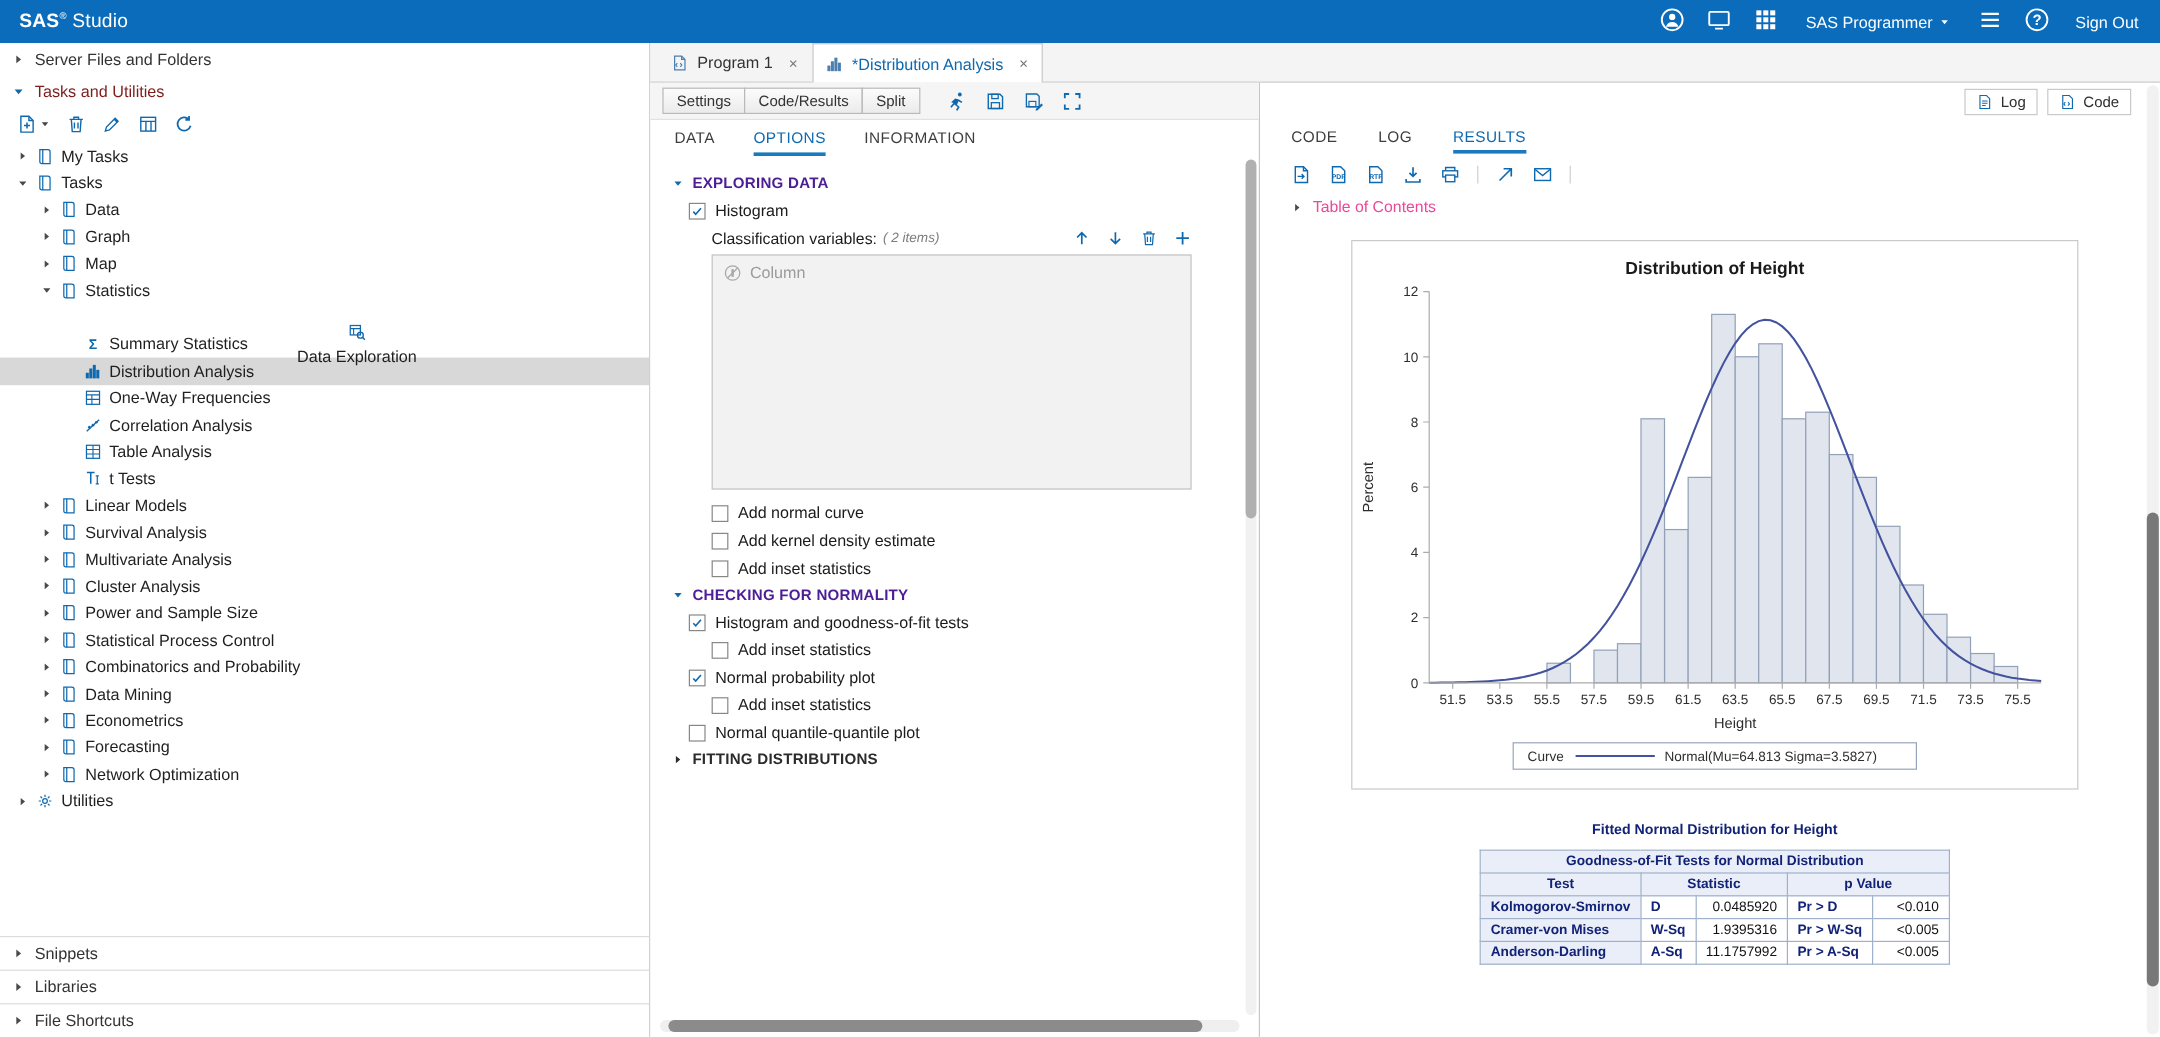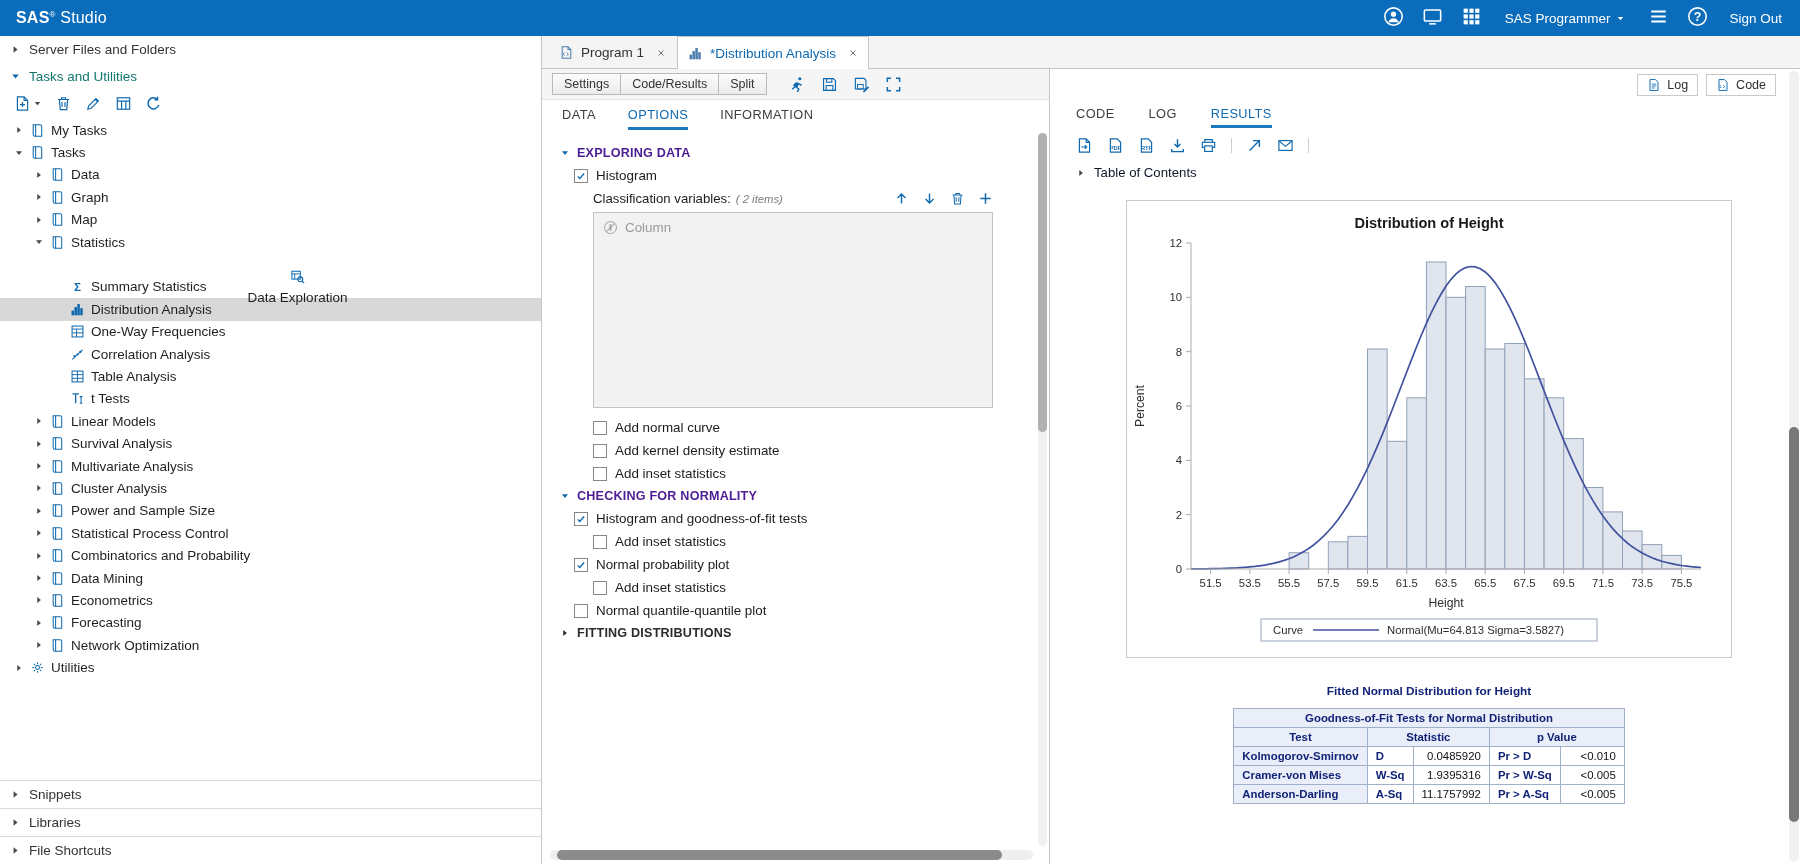--- a/index.html
+++ b/index.html
@@ -13,21 +13,21 @@
 .brand sup{font-size:8px}
 .topbar-spacer{flex:1}
 .tb-ic{width:21px;height:21px;color:#fff;margin:0 9px;cursor:pointer}
 .tb-user{display:flex;align-items:center;gap:6px;font-size:13.5px;margin:0 14px;cursor:pointer;white-space:nowrap}
 .tb-user .acc-caret{width:9px;height:9px;color:#fff}
 .tb-signout{font-size:13.5px;margin-left:12px;cursor:pointer;white-space:nowrap}
 
 
 .left{position:absolute;top:36px;left:0;width:542px;height:828px;border-right:1px solid #c6c6c6;display:flex;flex-direction:column;background:#fff}
 .acc-header{display:flex;align-items:center;gap:8px;min-height:27px;padding:0 10px;font-size:13.5px;color:#333;cursor:pointer}
-.acc-header.blue{color:#0f766e}
+.acc-header.blue{color:#7f1d1d}
 .acc-caret{width:11px;height:11px;color:#4a4a4a}
 .acc-header.blue .acc-caret{color:#0f69af}
 .panel-toolbar{display:flex;align-items:center;padding:5px 10px 7px 14px;color:#0f69af}
 .panel-toolbar .ticon{width:17px;height:17px;margin-right:13px;cursor:pointer}
 .panel-toolbar .ticon.mini{width:9px;height:9px;margin-left:-11px;color:#444}
 .tree{flex:1;overflow:hidden}
 .tree-item{display:flex;align-items:center;height:22.4px;gap:6px;font-size:13.5px;color:#1f1f1f;cursor:pointer;white-space:nowrap}
 .tree-item.selected{background:#d8d8d8}
 .tree-caret{width:10px;height:10px;color:#4a4a4a}
 .tree-icon{width:15px;height:15px;color:#0f69af}
@@ -85,21 +85,21 @@
 .results-pane{flex:1;position:relative;display:flex;flex-direction:column;background:#fff}
 .res-top{height:31px;display:flex;align-items:center;justify-content:flex-end;gap:8px;padding:0 24px;flex:none}
 .corner-btn{display:flex;align-items:center;gap:6px;font-size:12.5px;font-family:inherit;color:#2e2e2e;background:#fff;border:1px solid #c9c9c9;padding:3px 9px;cursor:pointer}
 .corner-btn .icon{width:14px;height:14px;color:#0f69af}
 .res-tabs{height:28px;display:flex;align-items:stretch;gap:34px;padding:0 26px;flex:none}
 .res-tab{display:flex;align-items:center;font-size:12.8px;letter-spacing:.4px;color:#3d3d3d;cursor:pointer;border-bottom:3px solid transparent;padding-top:2px}
 .res-tab.active{color:#0f69af;border-bottom-color:#1b79bd}
 .res-toolbar{display:flex;align-items:center;padding:9px 26px 7px;flex:none;color:#0f69af}
 .res-toolbar .ticon{width:17px;height:17px;margin-right:14px;cursor:pointer}
 .res-toolbar .divider{width:1px;height:15px;background:#cfcfcf;margin-right:14px}
-.toc-row{display:flex;align-items:center;gap:8px;padding:4px 26px 8px;font-size:13.2px;color:#0f172a;cursor:pointer;flex:none}
+.toc-row{display:flex;align-items:center;gap:8px;padding:4px 26px 8px;font-size:13.2px;color:#ec4899;cursor:pointer;flex:none}
 .toc-row .acc-caret{width:10px;height:10px}
 .res-body{flex:1;overflow:hidden;padding:12px 48px 0 56px}
 .chart-card{width:606px;border:1px solid #c9c9c9;background:#fff;margin:0 auto;padding:2px}
 .chart-card svg{display:block;margin:0 auto}
 .bar{fill:#e0e5ee;stroke:#92a0b8;stroke-width:1}
 .curve{fill:none;stroke:#42529e;stroke-width:1.7}
 .axis{stroke:#ababab;stroke-width:1}
 .tick{font-size:11.3px;fill:#2e2e2e}
 .ctitle{font-size:14.6px;font-weight:bold;fill:#1a1a1a}
 .alabel{font-size:12.2px;fill:#2e2e2e}

